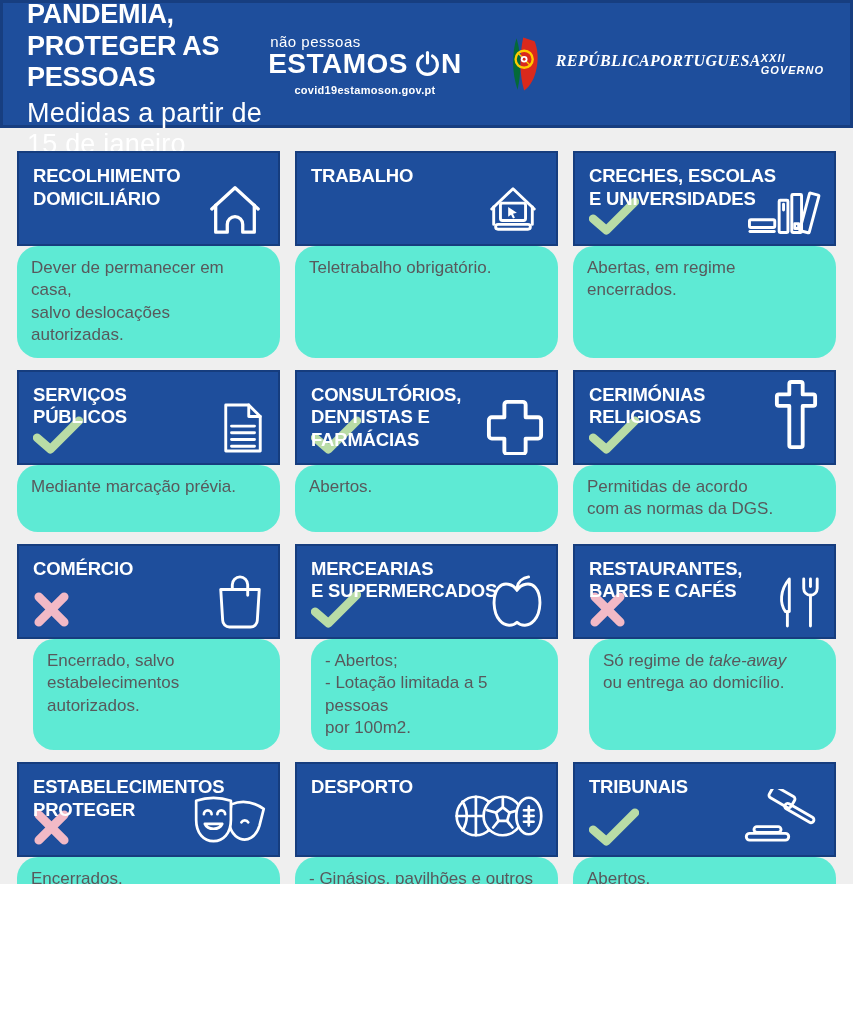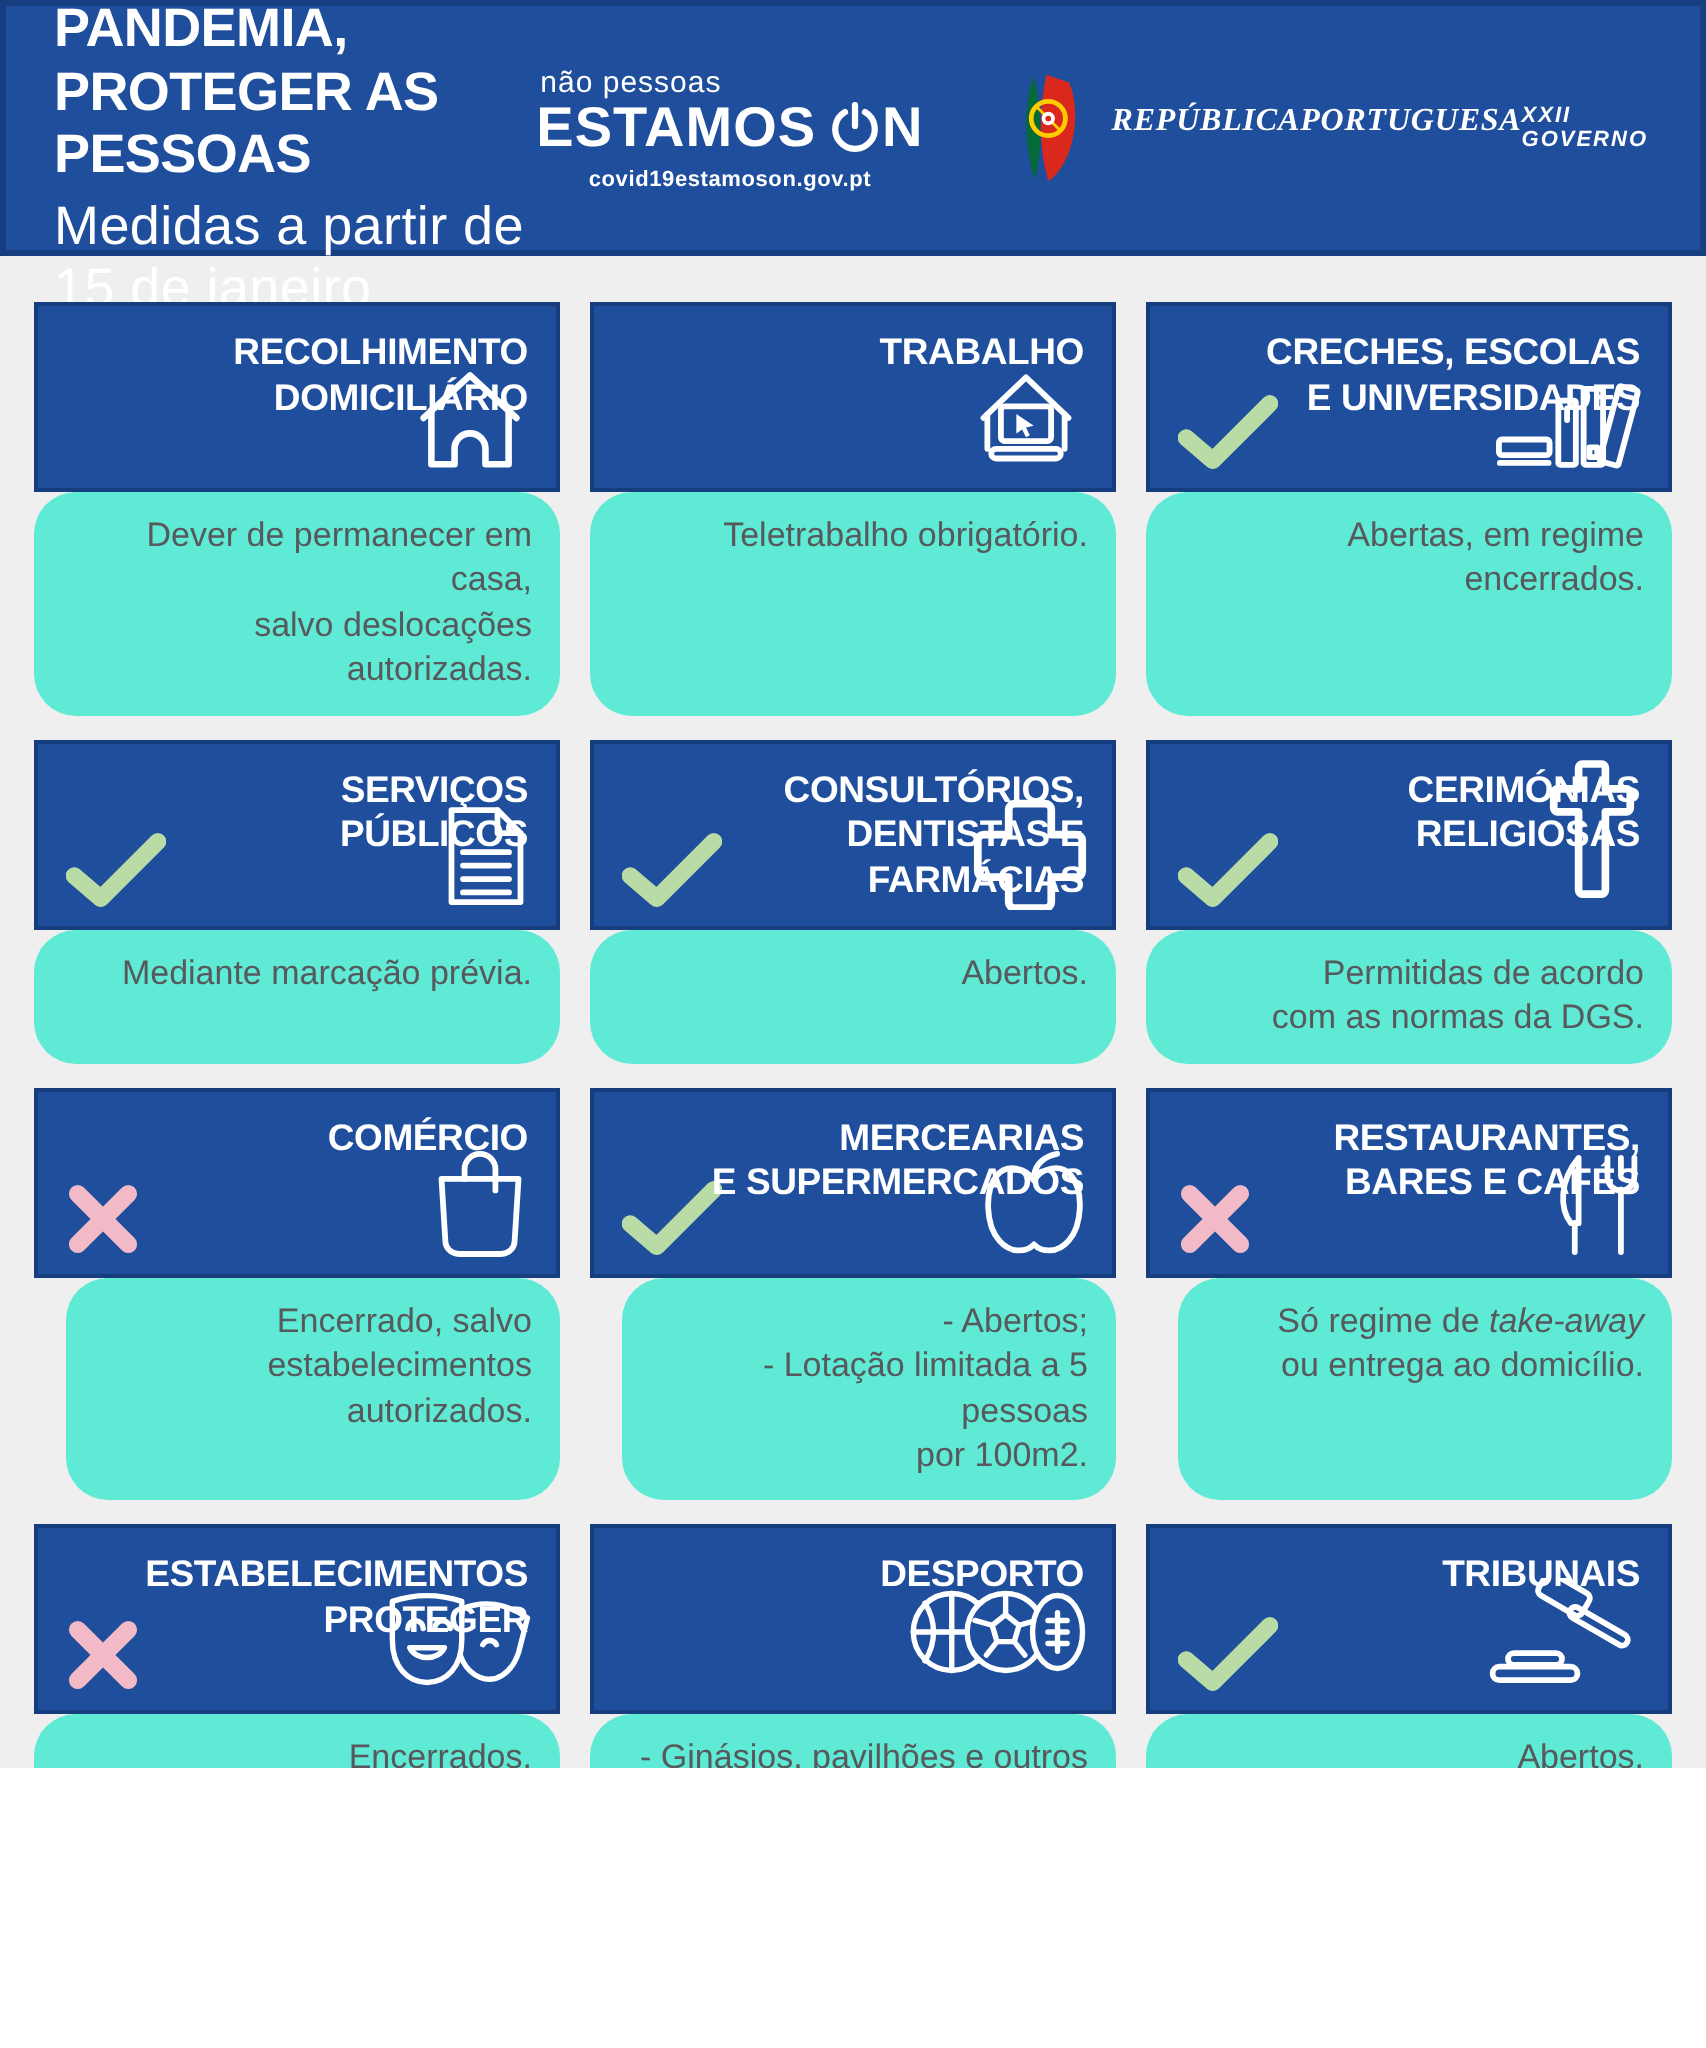--- a/index.html
+++ b/index.html
@@ -23,21 +23,21 @@
   .estamos .url{font-size:11px; font-weight:bold; margin-top:6px; letter-spacing:.3px;}
   .governo{display:flex; align-items:center; gap:10px;}
   .gov-text{display:flex; flex-direction:row;font-style:italic;}
   .gov-text .rep{font-family:"Liberation Serif", serif; font-weight:bold; font-size:16px; line-height:1.12; letter-spacing:.4px;}
   .gov-rule{border:none; border-top:1px solid rgba(255,255,255,.85); margin:5px 0 4px;}
   .gov-text .xxii{font-size:11px; font-weight:bold; letter-spacing:1px;}
 
   
   .grid{margin:23px 17px 0; display:flex; flex-direction:column; gap:12px;}
   .row{display:flex; gap:15px; align-items:stretch;}
-  .card{flex:1 1 0; display:flex; flex-direction:column; min-width:0;text-align:right;}
+  .card{flex:1 1 0; display:flex; flex-direction:column; min-width:0;}
   .card-header{background:var(--blue); border:2px solid rgba(17,48,102,.55); min-height:95px;
                position:relative; padding:12px 14px; color:#fff;}
   .card-title{font-size:18.5px; font-weight:bold; line-height:1.22; letter-spacing:-.2px; white-space:pre-wrap; position:relative; z-index:2;}
   .card-icon{position:absolute; right:12px; bottom:8px; z-index:1; display:flex;}
   .status-mark{position:absolute; left:14px; bottom:9px; display:none;}
   .card[data-status="check"] .status-mark.check{display:block;}
   .card[data-status="cross"] .status-mark.cross{display:block;}
   .card-body{background:#5eead4; flex:1; padding:11px 14px; font-size:17px; color:var(--text);
              line-height:1.32; white-space:pre-wrap;border-radius:21px;}
   .row-1 .card-body{min-height:64px;}

